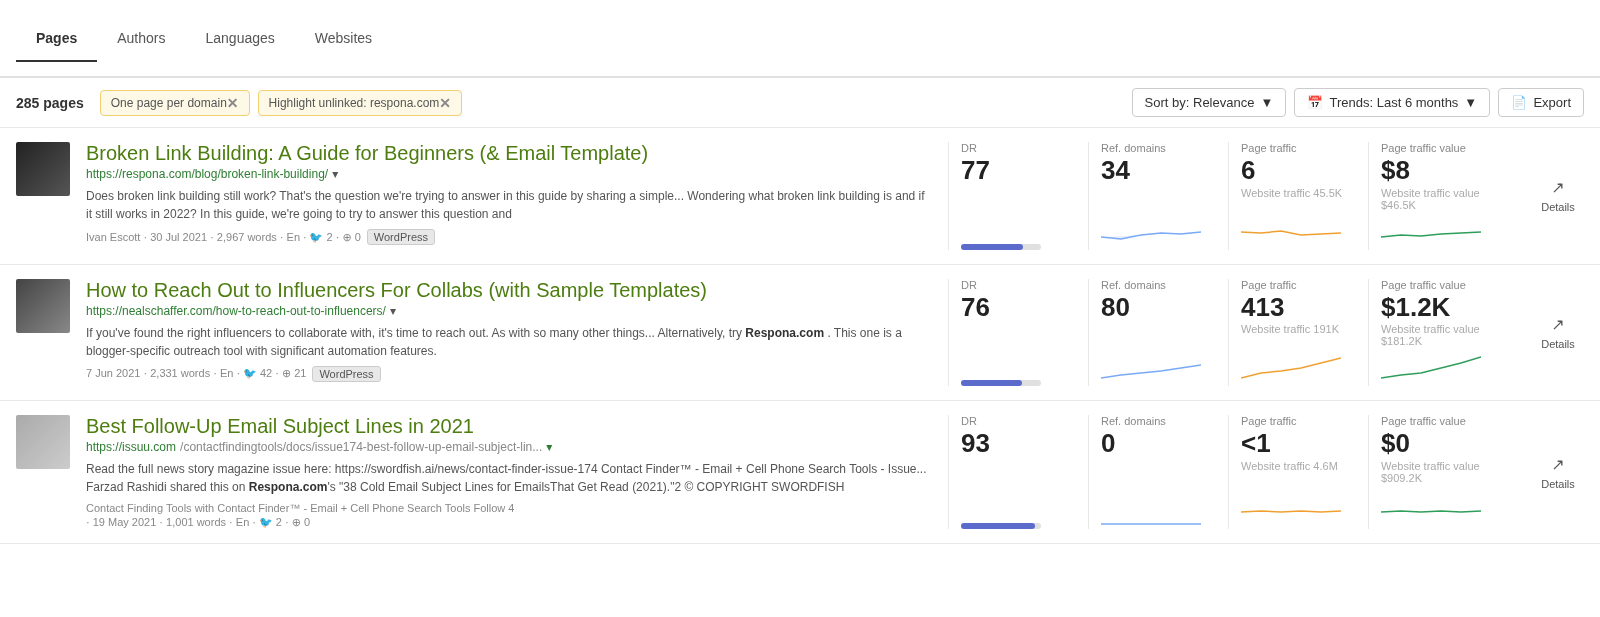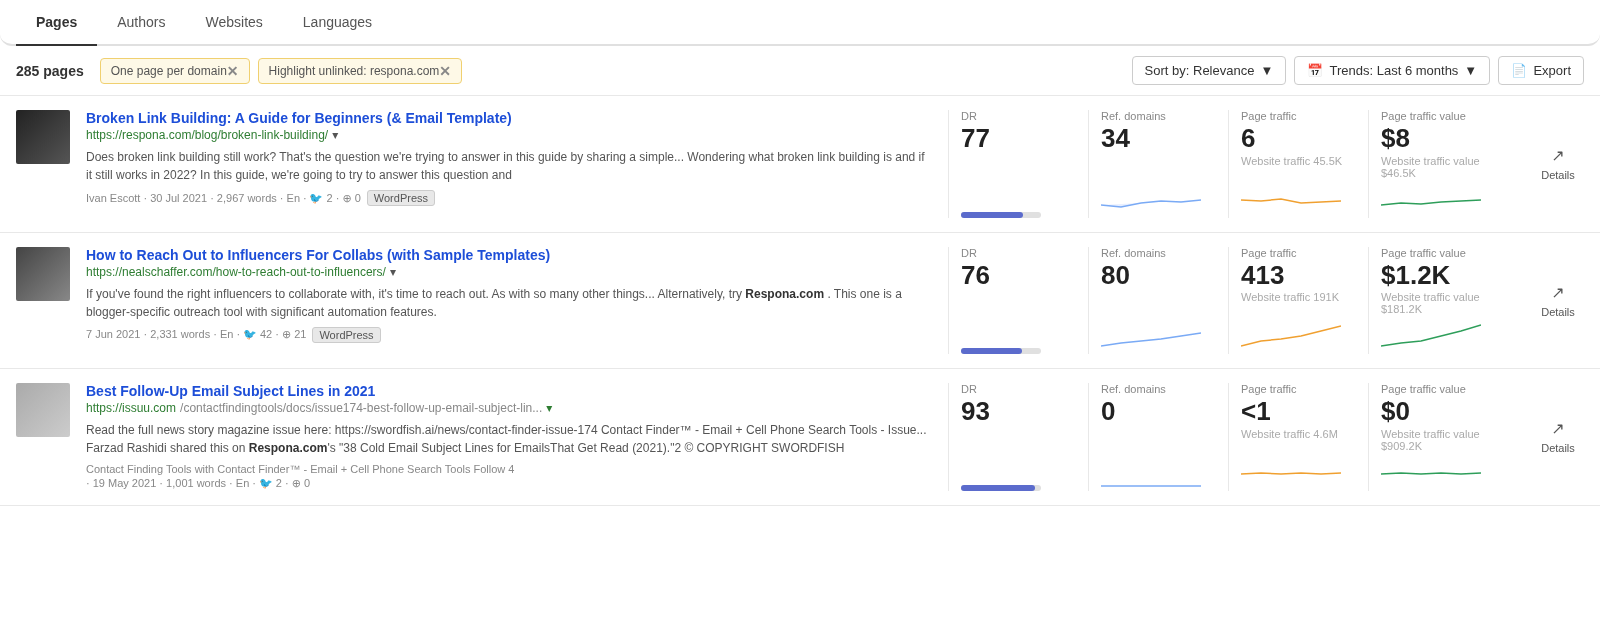--- a/index.html
+++ b/index.html
@@ -1,21 +1,21 @@
 <!DOCTYPE html>
 <html><head>
   <meta charset="utf-8">
   <style>
     * { box-sizing: border-box; margin: 0; padding: 0; }
     body { font-family: Arial, sans-serif; font-size: 13px; background: #f5f5f5; color: #333; }
 
     .app { background: #fff; min-height: 617px; }
 
     
-    .tabs { display: flex; border-bottom: 2px solid #e0e0e0; padding: 0 16px; background: #fff; border-radius: 12px; }
+    .tabs { display: flex; border-bottom: 2px solid #e0e0e0; padding: 16px 16px; background: #fff; }
     .tab { padding: 14px 20px; cursor: pointer; font-size: 14px; color: #555; border-bottom: 2px solid transparent; margin-bottom: -2px; }
     .tab.active { color: #333; font-weight: bold; border-bottom: 2px solid #333; }
 
     
     .toolbar { display: flex; align-items: center; padding: 10px 16px; background: #fff; border-bottom: 1px solid #e8e8e8; gap: 8px; }
     .page-count { font-weight: bold; font-size: 14px; margin-right: 8px; }
     .filter-tag { display: flex; align-items: center; background: #fef9e7; border: 1px solid #f0d070; border-radius: 4px; padding: 4px 10px; font-size: 12px; color: #555; gap: 0; }
     .filter-tag .close-x { cursor: pointer; font-size: 14px; color: #888; font-weight: bold; }
     .toolbar-right { margin-left: auto; display: flex; align-items: center; gap: 8px; }
     .sort-btn, .trends-btn, .export-btn {
@@ -33,21 +33,21 @@
     }
 
     
     .thumb { width: 54px; height: 54px; flex-shrink: 0; background: #888; border-radius: 2px; overflow: hidden; display: flex; align-items: center; justify-content: center; }
     .thumb-1 { background: linear-gradient(135deg, #222 0%, #555 100%); }
     .thumb-2 { background: linear-gradient(135deg, #444 0%, #888 100%); }
     .thumb-3 { background: linear-gradient(135deg, #aaa 0%, #ccc 100%); }
 
     
     .content { flex: 1; min-width: 0; }
-    .content-title { font-size: 14px; font-weight: bold; color: #1d4ed8; cursor: pointer; margin-bottom: 2px; }
+    .content-title { font-size: 20px; font-weight: normal; color: #4d7c0f; cursor: pointer; margin-bottom: 2px; }
     .content-url { font-size: 12px; color: #2e7d32; margin-bottom: 6px; display: flex; align-items: center; gap: 4px; }
     .content-url .chevron { color: #555; }
     .content-desc { font-size: 12px; color: #555; line-height: 1.5; margin-bottom: 6px; }
     .content-desc strong { font-weight: bold; color: #333; }
     .content-meta { font-size: 11px; color: #888; display: flex; align-items: center; gap: 6px; flex-wrap: wrap; }
     .badge { background: #e8e8e8; border: 1px solid #ccc; border-radius: 3px; padding: 1px 6px; font-size: 11px; color: #555; }
 
     
     .metrics { display: flex; align-items: stretch; gap: 0; }
     .metric-col { width: 140px; flex-shrink: 0; padding: 0 12px; border-left: 1px solid #e8e8e8; display: flex; flex-direction: column; justify-content: space-between; }
@@ -71,22 +71,22 @@
     .trend-icon { font-size: 16px; color: #555; }
   </style>
 </head>
 <body>
 
 <div class="app">
 
   <div class="tabs">
     <div class="tab active">Pages</div>
     <div class="tab">Authors</div>
+    <div class="tab">Languages</div>
     <div class="tab">Websites</div>
-    <div class="tab">Languages</div>
   </div>
 
   <div class="toolbar">
     <span class="page-count">285 pages</span>
 
     <div class="filter-tag">
       <span>One page per domain</span>
       <span class="close-x">✕</span>
     </div>
 

